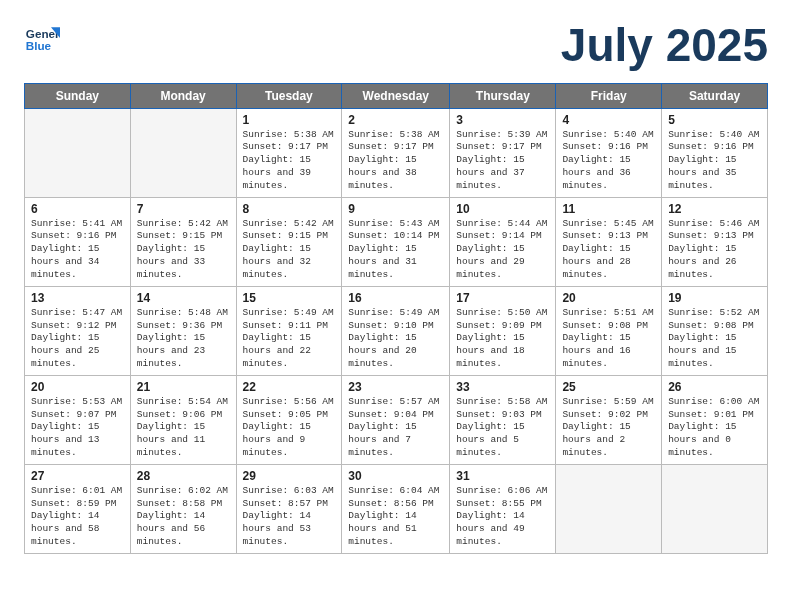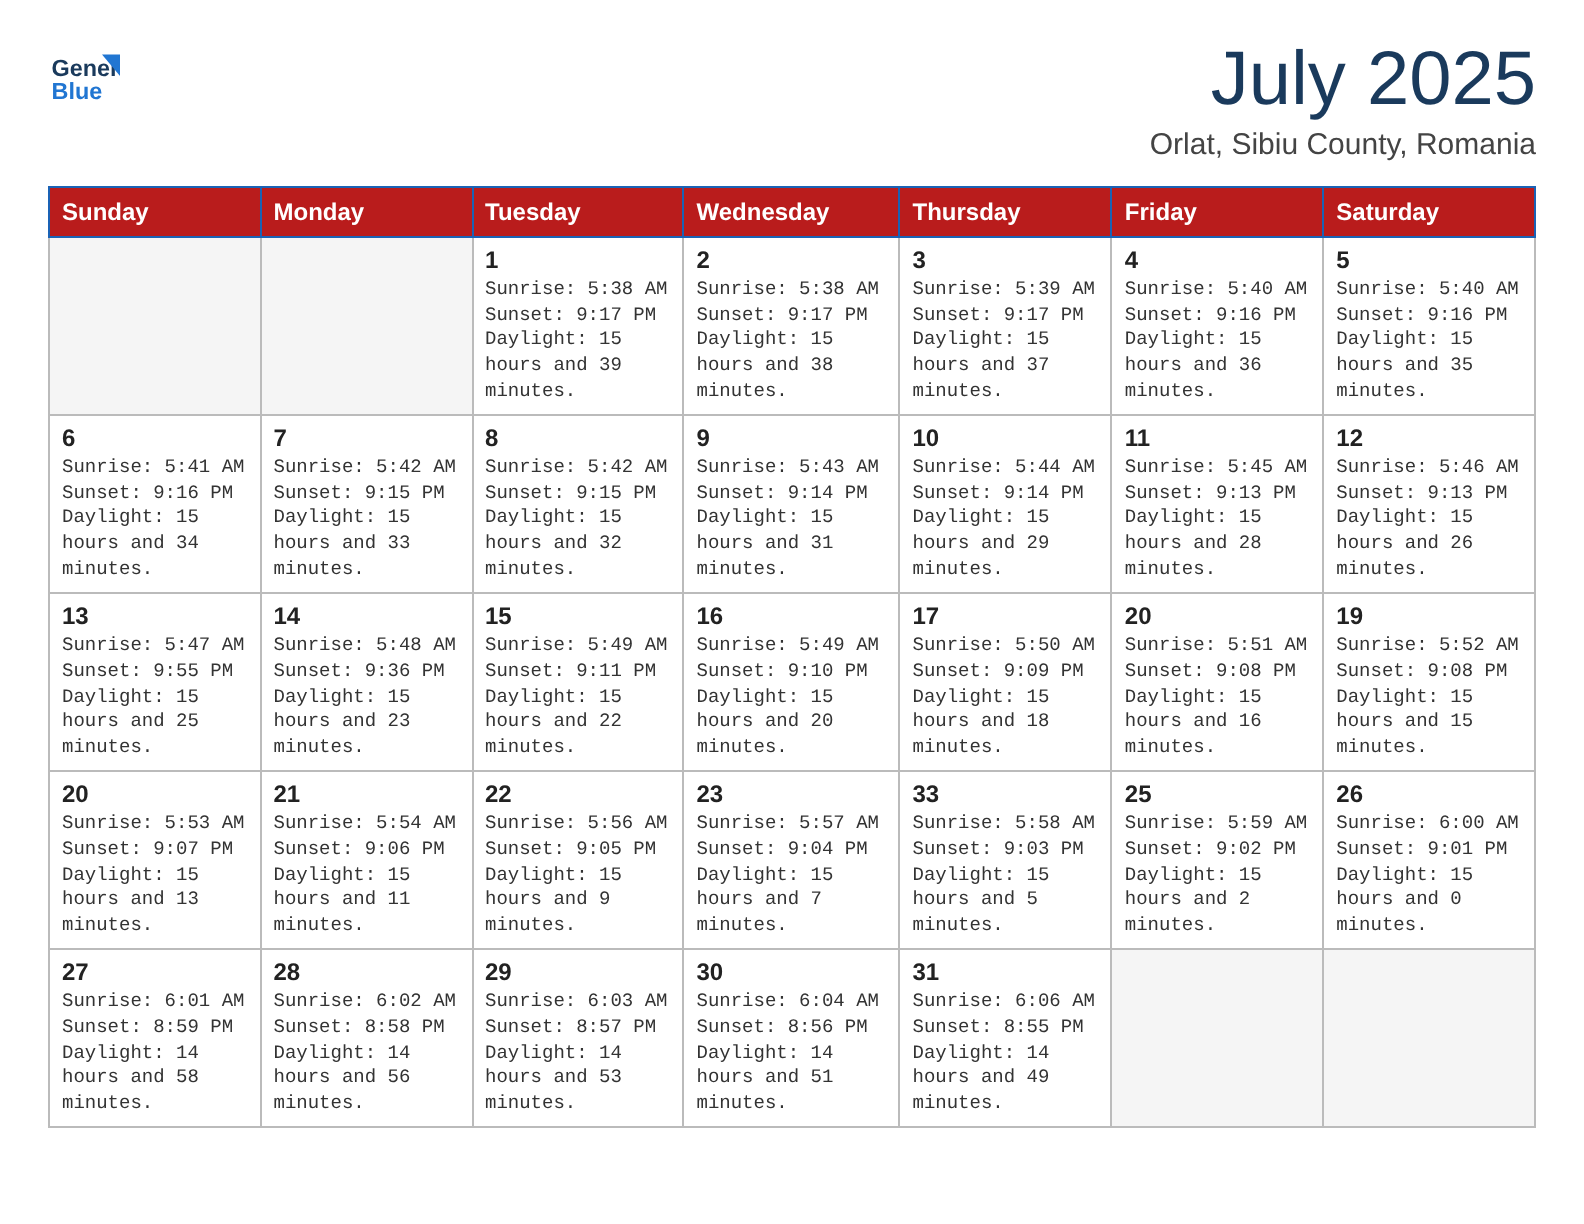--- a/index.html
+++ b/index.html
@@ -28,42 +28,42 @@
       gap: 4px;
     }
     .logo-icon {
       width: 36px;
       height: 36px;
     }
     .title-block {
       text-align: right;
     }
     .month-title {
-      font-size: 38px;
-      font-weight: normal;
+      font-size: 46px;
+      font-weight: bold;
       color: #1a3a5c;
       line-height: 1.1;
     }
     .location {
       font-size: 15px;
       color: #444;
       margin-top: 2px;
     }
     .calendar {
       width: 100%;
       border-collapse: collapse;
       border: 1px solid #bbb;
     }
     .calendar th {
-      background: #b91c1c;
+      background: #737373;
       color: #fff;
       font-size: 12px;
       font-weight: bold;
       padding: 5px 6px;
-      text-align: left;
+      text-align: center;
       border: 1px solid #1a62b5;
     }
     .calendar td {
       border: 1px solid #bbb;
       vertical-align: top;
       padding: 4px 6px;
       width: 113px;
       height: 78px;
       background: #fff;
     }
@@ -90,21 +90,20 @@
   <div class="header">
     <div class="logo">
       <svg class="logo-icon" viewBox="0 0 40 40">
         <text x="2" y="20" font-size="13" font-weight="bold" fill="#1a3a5c" font-family="Arial">General</text>
         <text x="2" y="33" font-size="13" font-weight="bold" fill="#2176d2" font-family="Arial">Blue</text>
         <polygon points="30,8 40,8 40,20" fill="#2176d2"></polygon>
       </svg>
     </div>
     <div class="title-block">
       <div class="month-title">July 2025</div>
-      <div class="location">Orlat, Sibiu County, Romania</div>
     </div>
   </div>
 
   <table class="calendar">
     <thead>
       <tr>
       <th>Sunday</th>
           <th>Monday</th>
           <th>Tuesday</th>
           <th>Wednesday</th>
@@ -171,21 +170,21 @@
           <td>
             <div class="day-num">8</div>
             <div class="day-info">Sunrise: 5:42 AM
 Sunset: 9:15 PM
 Daylight: 15 hours
 and 32 minutes.</div>
           </td>
           <td>
             <div class="day-num">9</div>
             <div class="day-info">Sunrise: 5:43 AM
-Sunset: 9:14 PM
+Sunset: 10:14 PM
 Daylight: 15 hours
 and 31 minutes.</div>
           </td>
           <td>
             <div class="day-num">10</div>
             <div class="day-info">Sunrise: 5:44 AM
 Sunset: 9:14 PM
 Daylight: 15 hours
 and 29 minutes.</div>
           </td>
@@ -201,21 +200,21 @@
             <div class="day-info">Sunrise: 5:46 AM
 Sunset: 9:13 PM
 Daylight: 15 hours
 and 26 minutes.</div>
           </td>
         </tr>
         <tr>
           <td>
             <div class="day-num">13</div>
             <div class="day-info">Sunrise: 5:47 AM
-Sunset: 9:55 PM
+Sunset: 9:12 PM
 Daylight: 15 hours
 and 25 minutes.</div>
           </td>
           <td>
             <div class="day-num">14</div>
             <div class="day-info">Sunrise: 5:48 AM
 Sunset: 9:36 PM
 Daylight: 15 hours
 and 23 minutes.</div>
           </td>

